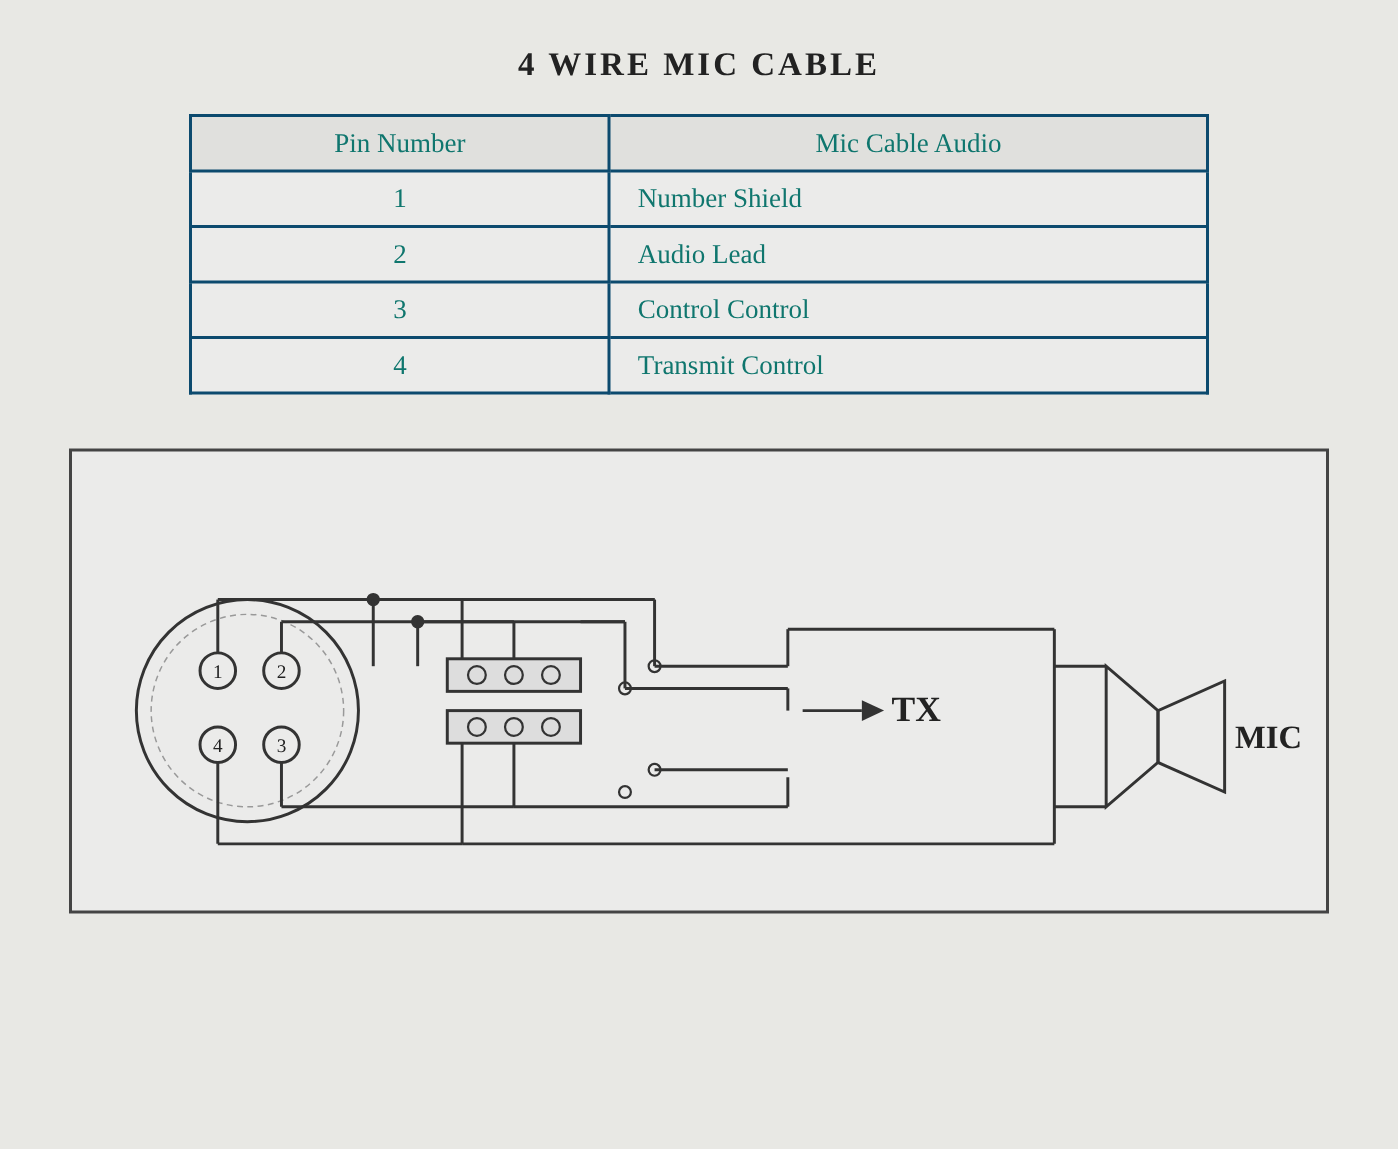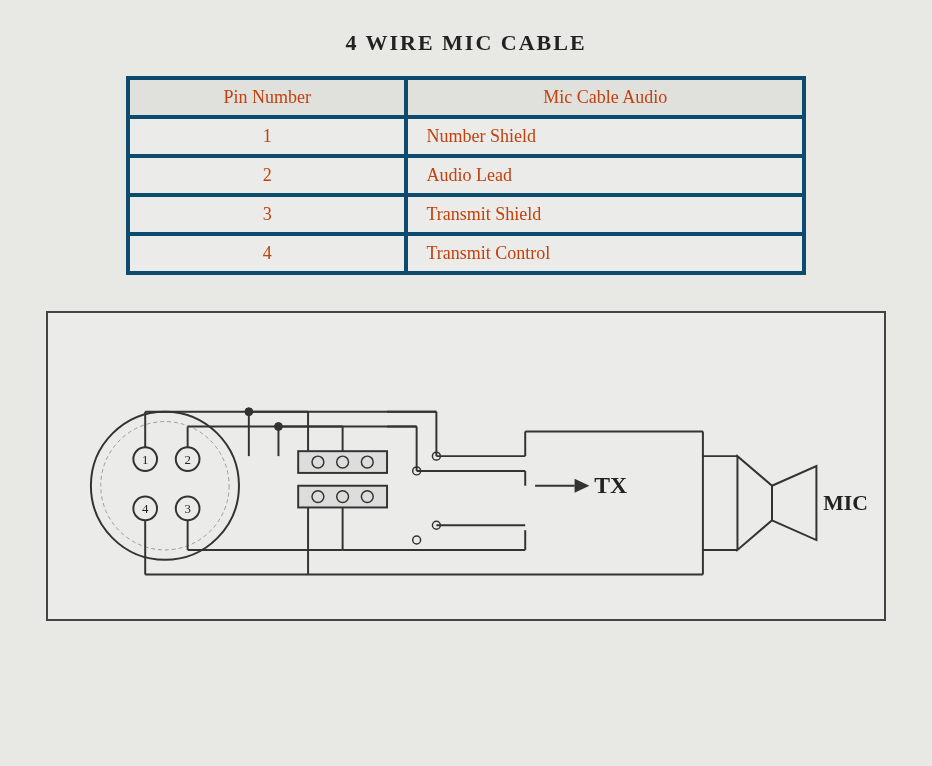--- a/index.html
+++ b/index.html
@@ -25,24 +25,24 @@
     }
 
     
     .cable-table {
       border-collapse: collapse;
       width: 680px;
       margin-bottom: 36px;
       background: #ebebea;
     }
     .cable-table th, .cable-table td {
-      border: 4px solid #0c4a6e;
+      border: 2px solid #0c4a6e;
       padding: 7px 18px;
       font-size: 18px;
-      color: #c2410c;
+      color: #0f766e;
     }
     .cable-table th {
       font-weight: normal;
       text-align: center;
       background: #e0e0dd;
     }
     .cable-table td:first-child {
       text-align: center;
       width: 280px;
     }
@@ -80,21 +80,21 @@
   <tr>
         <td>1</td>
         <td>Number Shield</td>
       </tr>
       <tr>
         <td>2</td>
         <td>Audio Lead</td>
       </tr>
       <tr>
         <td>3</td>
-        <td>Transmit Shield</td>
+        <td>Control Control</td>
       </tr>
       <tr>
         <td>4</td>
         <td>Transmit Control</td>
       </tr>
     </tbody>
 </table>
 
 <div class="diagram-box">
   <svg class="diagram-svg" viewBox="0 0 840 310" xmlns="http://www.w3.org/2000/svg">

